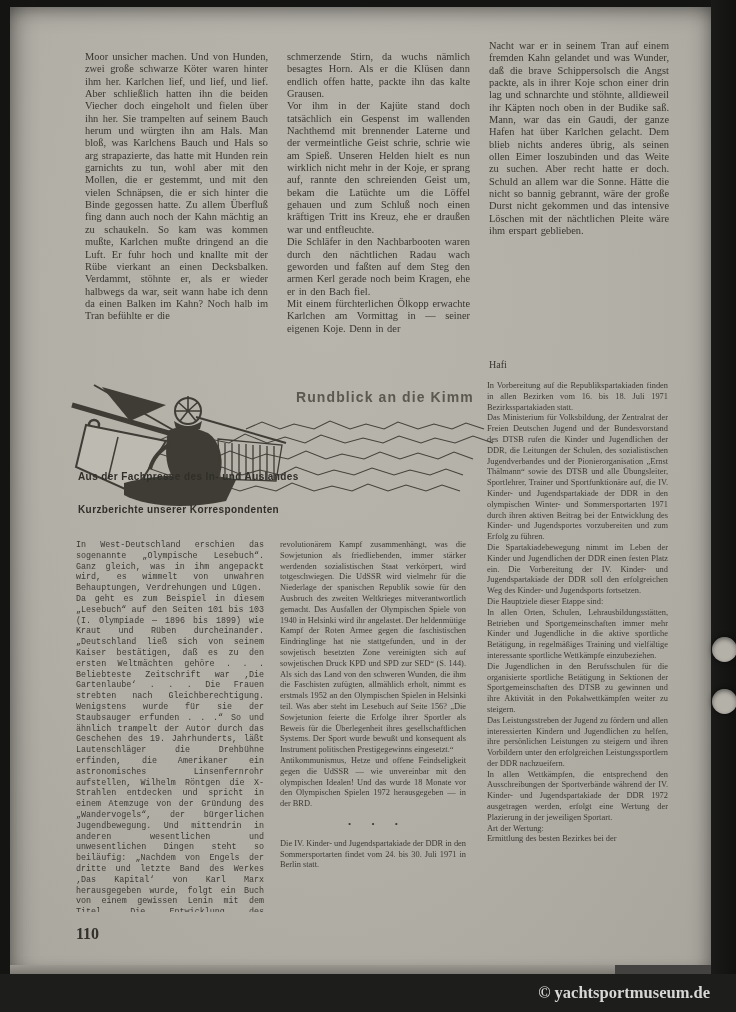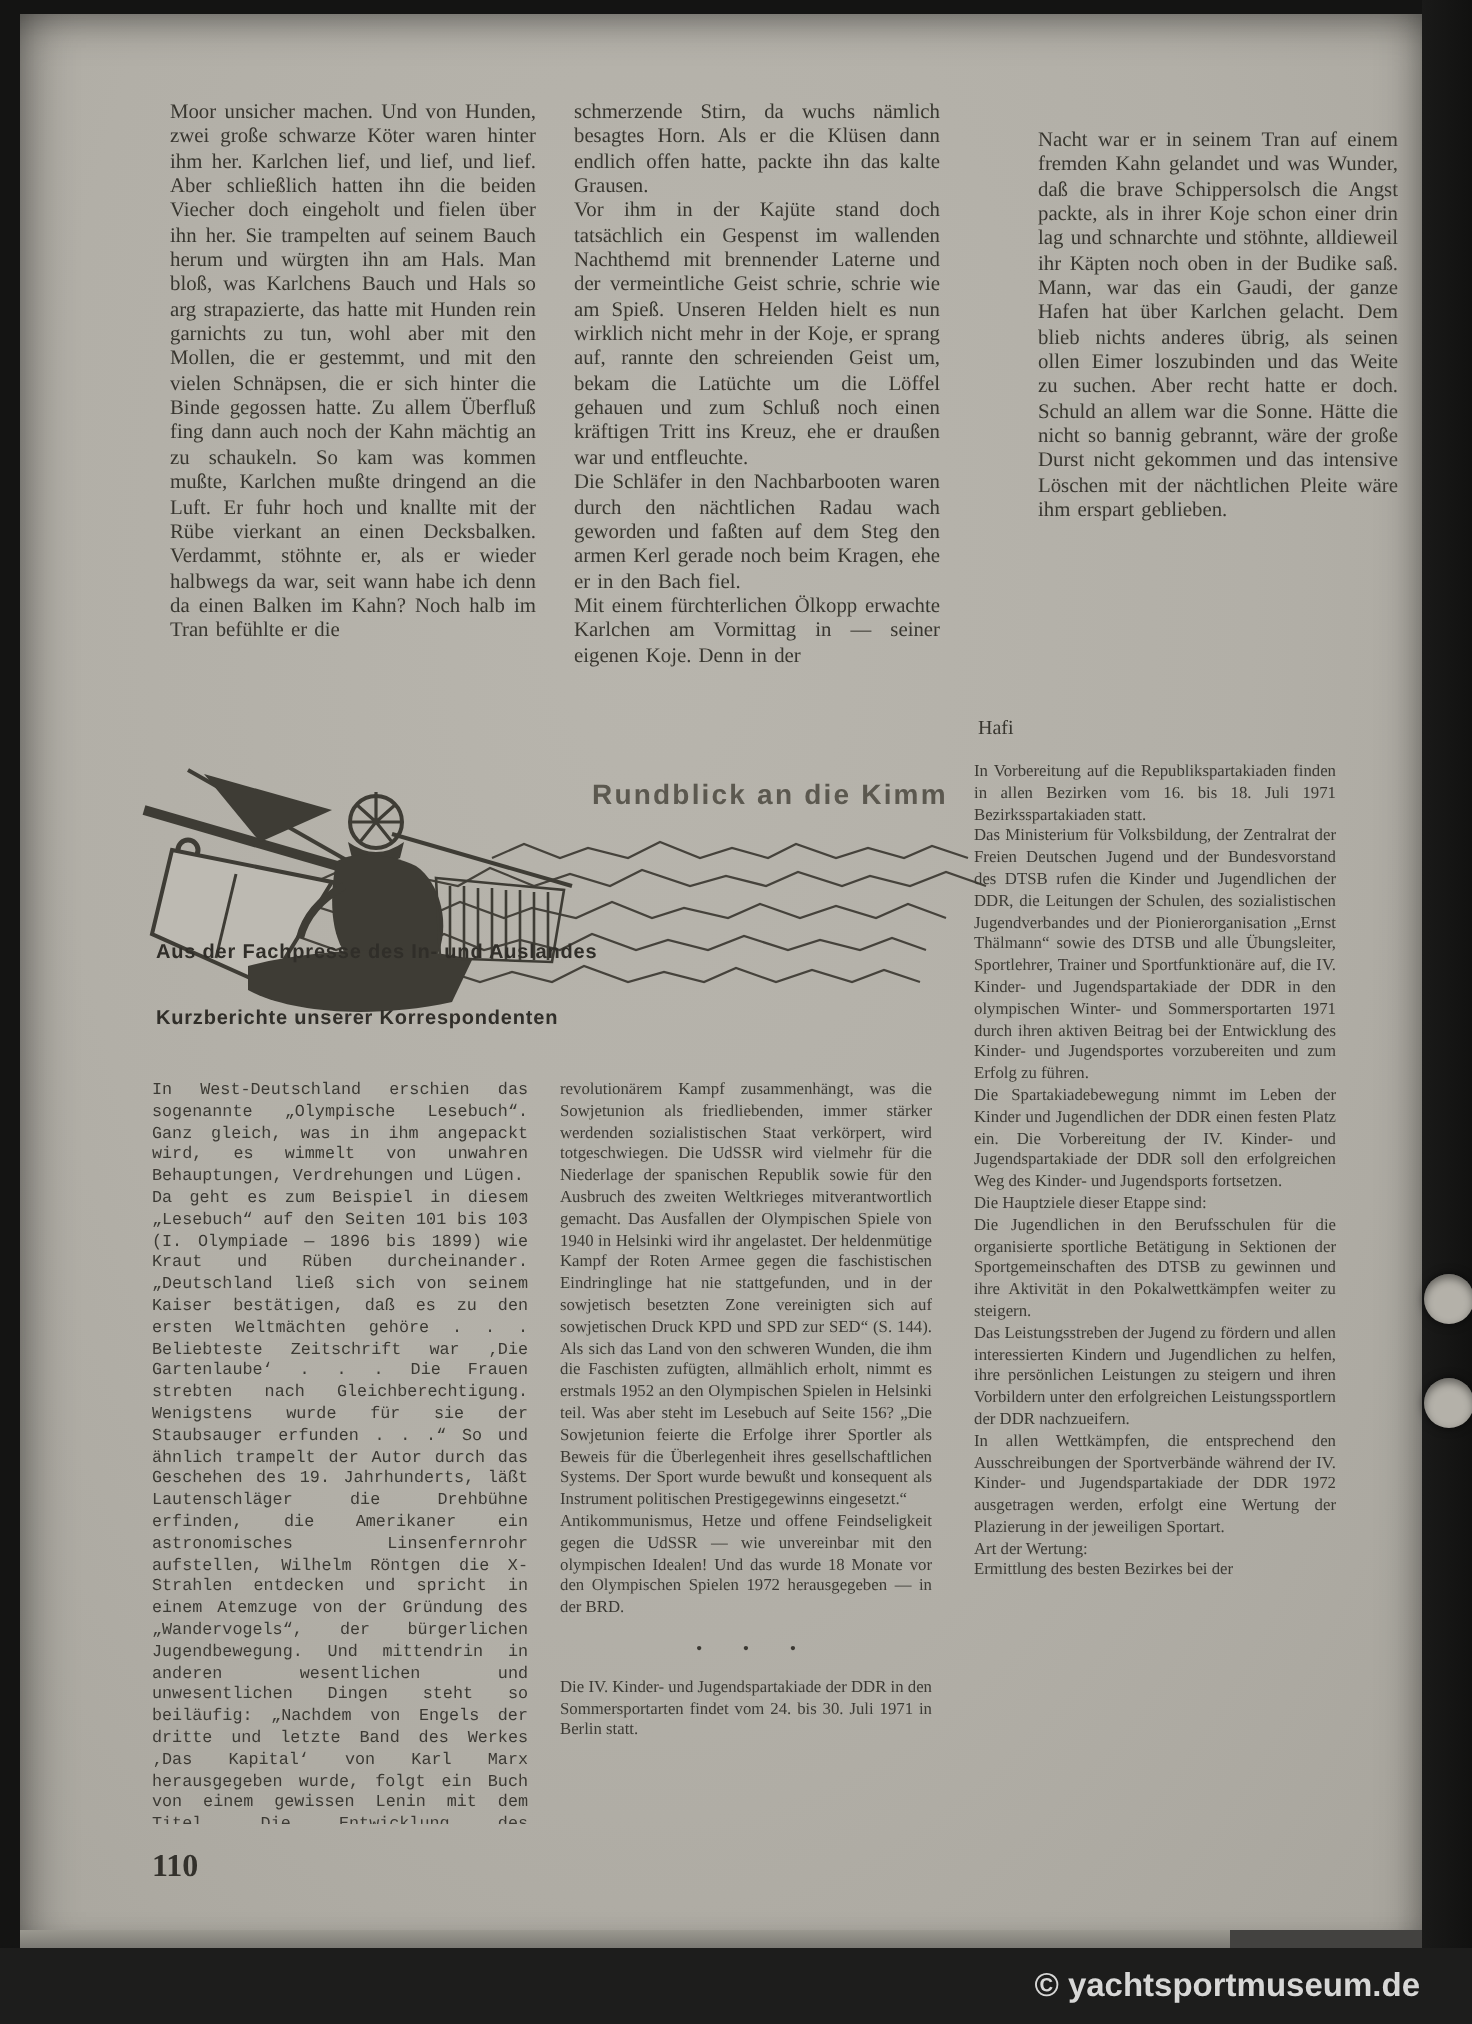--- a/index.html
+++ b/index.html
@@ -10,21 +10,21 @@
         box-shadow:inset 16px 0 26px -14px rgba(0,0,0,.45),
                    inset 0 14px 22px -12px rgba(0,0,0,.4),
                    inset -14px 0 20px -12px rgba(0,0,0,.35),
                    inset 0 -10px 16px -10px rgba(0,0,0,.25);}
   
   .story-col{position:absolute;width:183px;font-size:10.4px;line-height:12.35px;
              color:#38362f;text-align:justify;word-spacing:1px;overflow:hidden;}
   .story-col p,.art-col p,[data-bind-list] p{margin:0;}
   .c1{left:75px;top:44px;max-height:336px;}
   .c2{left:277px;top:44px;max-height:336px;}
-  .c3{left:479px;top:58px;width:180px;max-height:308px;margin-left:30px;}
+  .c3{left:479px;top:33px;width:180px;max-height:308px;}
   .signature{position:absolute;left:479px;top:352px;width:180px;text-align:left;
              font-size:10px;color:#38362f;}
   
   .illo{position:absolute;left:58px;top:376px;pointer-events:none;}
   .rubric-title{position:absolute;left:286px;top:382px;width:230px;
                 font-family:"Liberation Sans",sans-serif;font-weight:bold;
                 font-size:14px;letter-spacing:1.1px;color:#5b584f;}
   .h-main,.h-sub{position:absolute;left:68px;margin:0;
                  font-family:"Liberation Sans",sans-serif;font-weight:bold;
                  font-size:10px;letter-spacing:.4px;color:#302e29;}
@@ -42,21 +42,21 @@
                background:linear-gradient(#9a988f,#7c7a74);}
   .page-edge-r{position:absolute;left:615px;top:965px;width:96px;height:9px;background:#434240;}
   .right-strip{position:absolute;left:711px;top:0;width:25px;height:1012px;
                background:linear-gradient(90deg,#1a1a19,#111110);}
   .hole{position:absolute;left:712px;width:25px;height:25px;border-radius:50%;
         background:#b4b1a9;box-shadow:inset 0 2px 4px rgba(0,0,0,.45), 0 0 5px rgba(0,0,0,.6);}
   .hole1{top:637px;} .hole2{top:689px;}
   .bottom-strip{position:absolute;left:0;top:974px;width:736px;height:38px;
                 background:#1d1d1c;}
   .watermark{display:block;line-height:38px;text-align:right;padding-right:26px;
-             font-family:Liberation Sans, sans-serif;font-weight:bold;
+             font-family:Liberation Serif, serif;font-weight:bold;
              font-size:16.5px;color:#d7d7d6;}
 </style>
 </head>
 <body>
 
 <div class="stage">
   <div class="page">
 
     <div class="story-col c1" data-bind-list="story.col1">
         <p>Moor unsicher machen. Und von Hunden, zwei große schwarze Köter waren hinter ihm her. Karlchen lief, und lief, und lief. Aber schließlich hatten ihn die beiden Viecher doch eingeholt und fielen über ihn her. Sie trampelten auf seinem Bauch herum und würgten ihn am Hals. Man bloß, was Karlchens Bauch und Hals so arg strapazierte, das hatte mit Hunden rein garnichts zu tun, wohl aber mit den Mollen, die er gestemmt, und mit den vielen Schnäpsen, die er sich hinter die Binde gegossen hatte. Zu allem Überfluß fing dann auch noch der Kahn mächtig an zu schaukeln. So kam was kommen mußte, Karlchen mußte dringend an die Luft. Er fuhr hoch und knallte mit der Rübe vierkant an einen Decksbalken. Verdammt, stöhnte er, als er wieder halbwegs da war, seit wann habe ich denn da einen Balken im Kahn? Noch halb im Tran befühlte er die</p>
@@ -115,20 +115,21 @@
       <div class="sep" data-bind="articles.separator">• • •</div>
       <div data-bind-list="articles.col2_part2">
           <p>Die IV. Kinder- und Jugendspartakiade der DDR in den Sommersportarten findet vom 24. bis 30. Juli 1971 in Berlin statt.</p>
         </div>
     </div>
     <div class="art-col a3" data-bind-list="articles.col3">
         <p>In Vorbereitung auf die Republikspartakiaden finden in allen Bezirken vom 16. bis 18. Juli 1971 Bezirksspartakiaden statt.</p>
         <p>Das Ministerium für Volksbildung, der Zentralrat der Freien Deutschen Jugend und der Bundesvorstand des DTSB rufen die Kinder und Jugendlichen der DDR, die Leitungen der Schulen, des sozialistischen Jugendverbandes und der Pionierorganisation „Ernst Thälmann“ sowie des DTSB und alle Übungsleiter, Sportlehrer, Trainer und Sportfunktionäre auf, die IV. Kinder- und Jugendspartakiade der DDR in den olympischen Winter- und Sommersportarten 1971 durch ihren aktiven Beitrag bei der Entwicklung des Kinder- und Jugendsportes vorzubereiten und zum Erfolg zu führen.</p>
         <p>Die Spartakiadebewegung nimmt im Leben der Kinder und Jugendlichen der DDR einen festen Platz ein. Die Vorbereitung der IV. Kinder- und Jugendspartakiade der DDR soll den erfolgreichen Weg des Kinder- und Jugendsports fortsetzen.</p>
         <p>Die Hauptziele dieser Etappe sind:</p>
+        <p>In allen Orten, Schulen, Lehrausbildungsstätten, Betrieben und Sportgemeinschaften immer mehr Kinder und Jugendliche in die aktive sportliche Betätigung, in regelmäßiges Training und vielfältige interessante sportliche Wettkämpfe einzubeziehen.</p>
         <p>Die Jugendlichen in den Berufsschulen für die organisierte sportliche Betätigung in Sektionen der Sportgemeinschaften des DTSB zu gewinnen und ihre Aktivität in den Pokalwettkämpfen weiter zu steigern.</p>
         <p>Das Leistungsstreben der Jugend zu fördern und allen interessierten Kindern und Jugendlichen zu helfen, ihre persönlichen Leistungen zu steigern und ihren Vorbildern unter den erfolgreichen Leistungssportlern der DDR nachzueifern.</p>
         <p>In allen Wettkämpfen, die entsprechend den Ausschreibungen der Sportverbände während der IV. Kinder- und Jugendspartakiade der DDR 1972 ausgetragen werden, erfolgt eine Wertung der Plazierung in der jeweiligen Sportart.</p>
         <p>Art der Wertung:</p>
         <p>Ermittlung des besten Bezirkes bei der</p>
       </div>
 
     <div class="pagenum" data-bind="page.number">110</div>
   </div>
 

